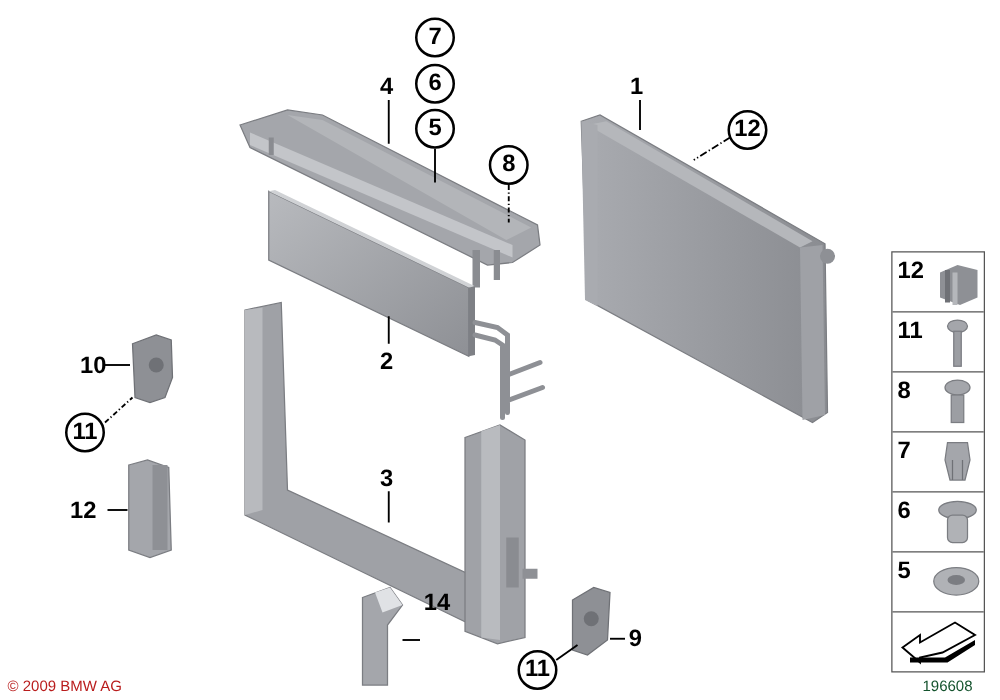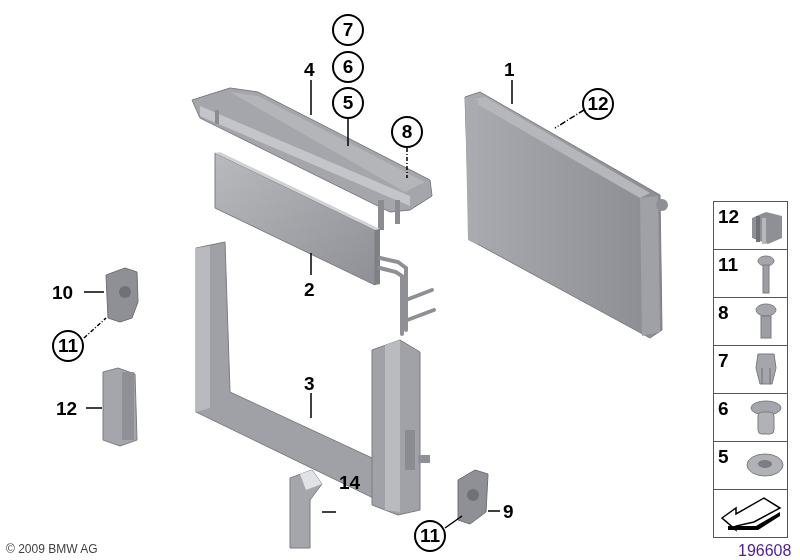--- a/index.html
+++ b/index.html
@@ -4,22 +4,22 @@
   <style>
     html, body { margin: 0; padding: 0; background: #ffffff; }
     body { width: 800px; height: 560px; position: relative; overflow: hidden; font-family: "Liberation Sans", sans-serif; }
     .stage { position: absolute; left: 0; top: 0; width: 800px; height: 560px; }
     .lbl { position: absolute; font-family: "Liberation Sans", sans-serif; font-weight: bold; font-size: 19px; color: #000; line-height: 1; }
     .circ { position: absolute; width: 32px; height: 32px; border: 2px solid #000; border-radius: 50%; box-sizing: border-box; display: flex; align-items: center; justify-content: center; font-weight: bold; font-size: 19px; color: #000; background: #fff; font-family: "Liberation Sans", sans-serif; }
     .legend { position: absolute; left: 713px; top: 201px; width: 75px; height: 337px; border: 1px solid #555; box-sizing: border-box; background: #fff; }
     .legend-row { position: absolute; left: 0; width: 100%; border-bottom: 1px solid #555; box-sizing: border-box; }
     .legend-row .num { position: absolute; left: 4px; top: 4px; font-weight: bold; font-size: 19px; color: #000; }
     .legend-row svg { position: absolute; }
-    .copyright { position: absolute; left: 6px; top: 542px; font-size: 12px; color: #404040; }
-    .docnum { position: absolute; left: 738px; top: 542px; font-size: 16px; color: #4c1d95; text-align: center; }
+    .copyright { position: absolute; left: 6px; top: 542px; font-size: 12px; color: #b91c1c; }
+    .docnum { position: absolute; left: 738px; top: 542px; font-size: 12px; color: #14532d; text-align: center; }
   </style>
 </head>
 <body>
 
 <div class="stage">
 
   <svg width="800" height="560" style="position:absolute;left:0;top:0">
     <defs>
       <linearGradient id="g1" x1="0" y1="0" x2="1" y2="1">
         <stop offset="0" stop-color="#b8babe"></stop>
@@ -99,21 +99,21 @@
       <line x1="488" y1="511" x2="500" y2="511"></line>
       <line x1="445" y1="528" x2="462" y2="516"></line>
     </g>
   </svg>
 
   <span class="lbl" style="left:504px;top:60px;">1</span>
   <span class="lbl" style="left:304px;top:280px;">2</span>
   <span class="lbl" style="left:304px;top:374px;">3</span>
   <span class="lbl" style="left:304px;top:60px;">4</span>
   <span class="lbl" style="left:503px;top:502px;">9</span>
-  <span class="lbl" style="left:52px;top:283px;">10</span>
+  <span class="lbl" style="left:64px;top:283px;">10</span>
   <span class="lbl" style="left:56px;top:399px;">12</span>
   <span class="lbl" style="left:339px;top:473px;">14</span>
 
   <div class="circ" style="left:332px;top:14px;">7</div>
   <div class="circ" style="left:332px;top:51px;">6</div>
   <div class="circ" style="left:332px;top:87px;">5</div>
   <div class="circ" style="left:391px;top:116px;">8</div>
   <div class="circ" style="left:582px;top:88px;">12</div>
   <div class="circ" style="left:52px;top:330px;">11</div>
   <div class="circ" style="left:414px;top:520px;">11</div>

